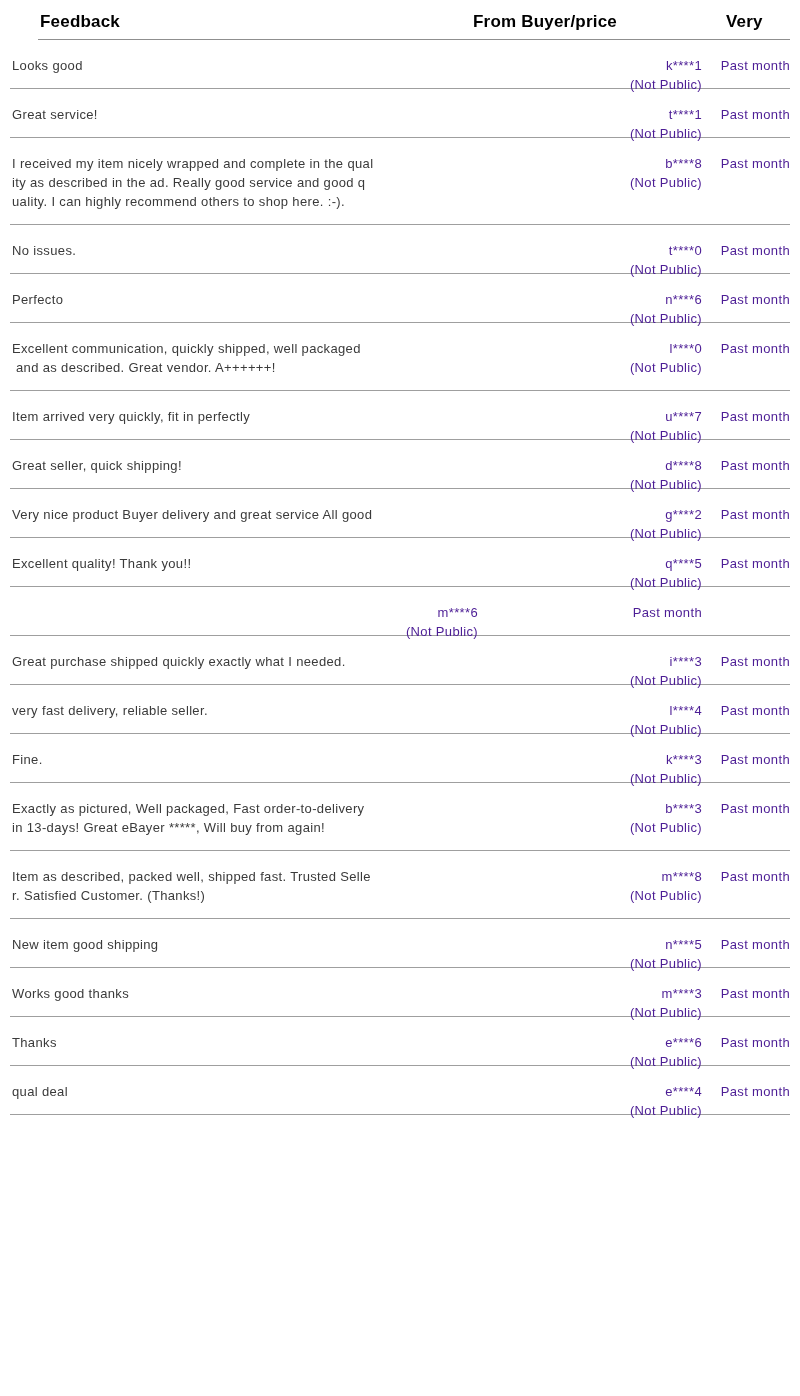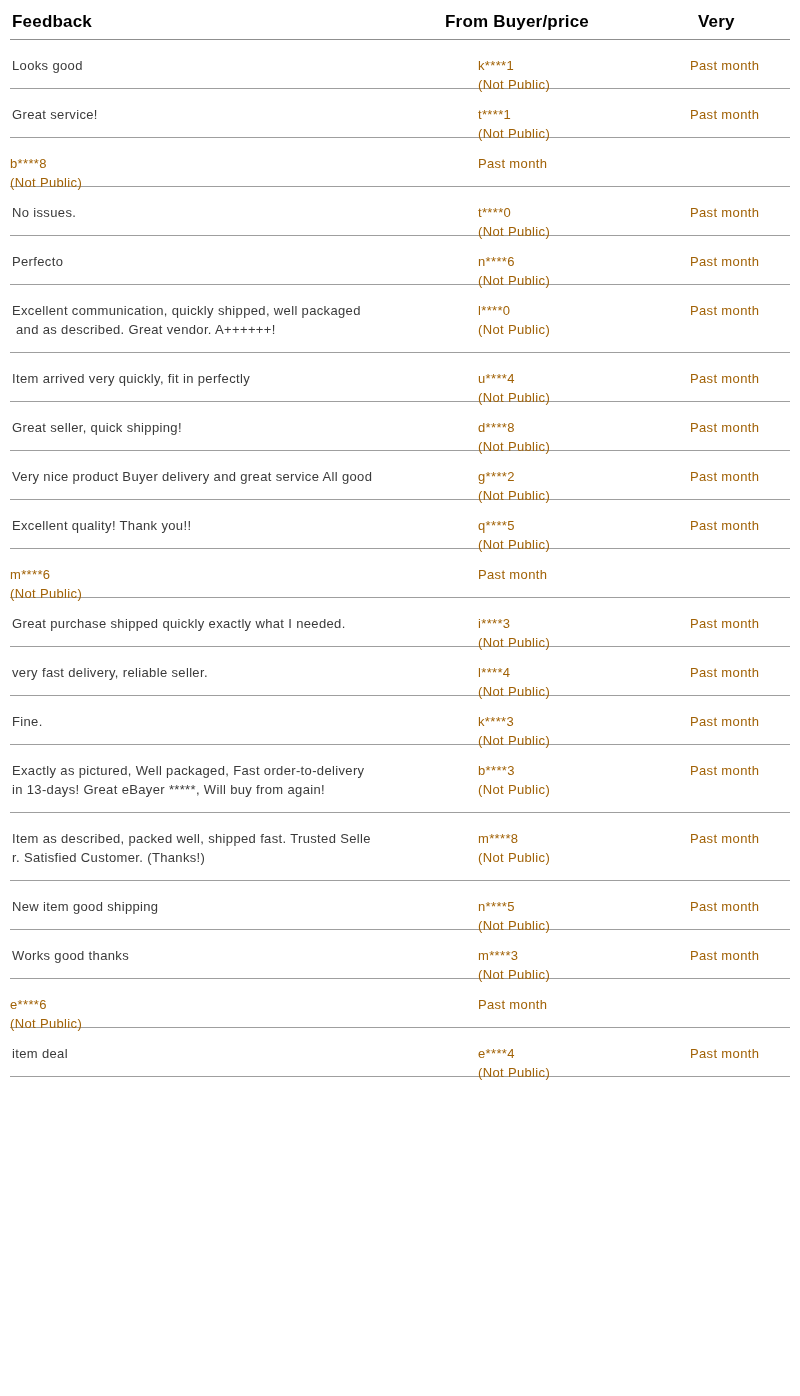--- a/index.html
+++ b/index.html
@@ -18,48 +18,50 @@
   .table {
     margin-left: 10px;
     width: 780px;
   }
   
   .hdr {
     display: grid;
     grid-template-columns: 435px 253px 1fr;
     padding: 11px 0 7px;
     border-bottom: 1px solid #8f8f8f;
+    margin-left: 28px;
   }
   .hdr .hcell {
     font-size: 17px;
     line-height: 21px;
     font-weight: bold;
     color: #000000;
     letter-spacing: 0.2px;
   }
   .hdr .hcell.first { padding-left: 2px; }
   
   .row {
     display: grid;
     grid-template-columns: 468px 212px 1fr;
     align-items: start;
     padding: 16px 0 13px;
     border-bottom: 1px solid #9f9f9f;
+    gap: 12px;
   }
   .cell {
     font-size: 13px;
     line-height: 19px;
     letter-spacing: 0.35px;
   }
   .fb {
     color: #3a3a3a;
     white-space: pre-wrap;
     padding-left: 2px;
   }
-  .muted { color: #a16207; }
+  .muted { color: #4c1d95; text-align: right; }
   
   .buyer-clip {
     height: 19px;
     overflow: visible;
   }
 </style>
 </head>
 <body>
 
 <div class="page">
@@ -88,20 +90,23 @@
     <div class="cell">
       <div class="buyer-clip">
         <div class="muted">t****1</div>
         <div class="muted">(Not Public)</div>
       </div>
     </div>
     <div class="cell muted">Past month</div>
   </div>
 
   <div class="row">
+    <div class="cell fb">I received my item nicely wrapped and complete in the qual
+ity as described in the ad. Really good service and good q
+uality. I can highly recommend others to shop here. :-).</div>
     <div class="cell">
       <div class="buyer-clip">
         <div class="muted">b****8</div>
         <div class="muted">(Not Public)</div>
       </div>
     </div>
     <div class="cell muted">Past month</div>
   </div>
 
   <div class="row">
@@ -135,21 +140,21 @@
         <div class="muted">(Not Public)</div>
       </div>
     </div>
     <div class="cell muted">Past month</div>
   </div>
 
   <div class="row">
     <div class="cell fb">Item arrived very quickly, fit in perfectly</div>
     <div class="cell">
       <div class="buyer-clip">
-        <div class="muted">u****4</div>
+        <div class="muted">u****7</div>
         <div class="muted">(Not Public)</div>
       </div>
     </div>
     <div class="cell muted">Past month</div>
   </div>
 
   <div class="row">
     <div class="cell fb">Great seller, quick shipping!</div>
     <div class="cell">
       <div class="buyer-clip">
@@ -265,31 +270,32 @@
     <div class="cell">
       <div class="buyer-clip">
         <div class="muted">m****3</div>
         <div class="muted">(Not Public)</div>
       </div>
     </div>
     <div class="cell muted">Past month</div>
   </div>
 
   <div class="row">
+    <div class="cell fb">Thanks</div>
     <div class="cell">
       <div class="buyer-clip">
         <div class="muted">e****6</div>
         <div class="muted">(Not Public)</div>
       </div>
     </div>
     <div class="cell muted">Past month</div>
   </div>
 
   <div class="row">
-    <div class="cell fb">item deal</div>
+    <div class="cell fb">qual deal</div>
     <div class="cell">
       <div class="buyer-clip">
         <div class="muted">e****4</div>
         <div class="muted">(Not Public)</div>
       </div>
     </div>
     <div class="cell muted">Past month</div>
   </div>
 </div>
 

